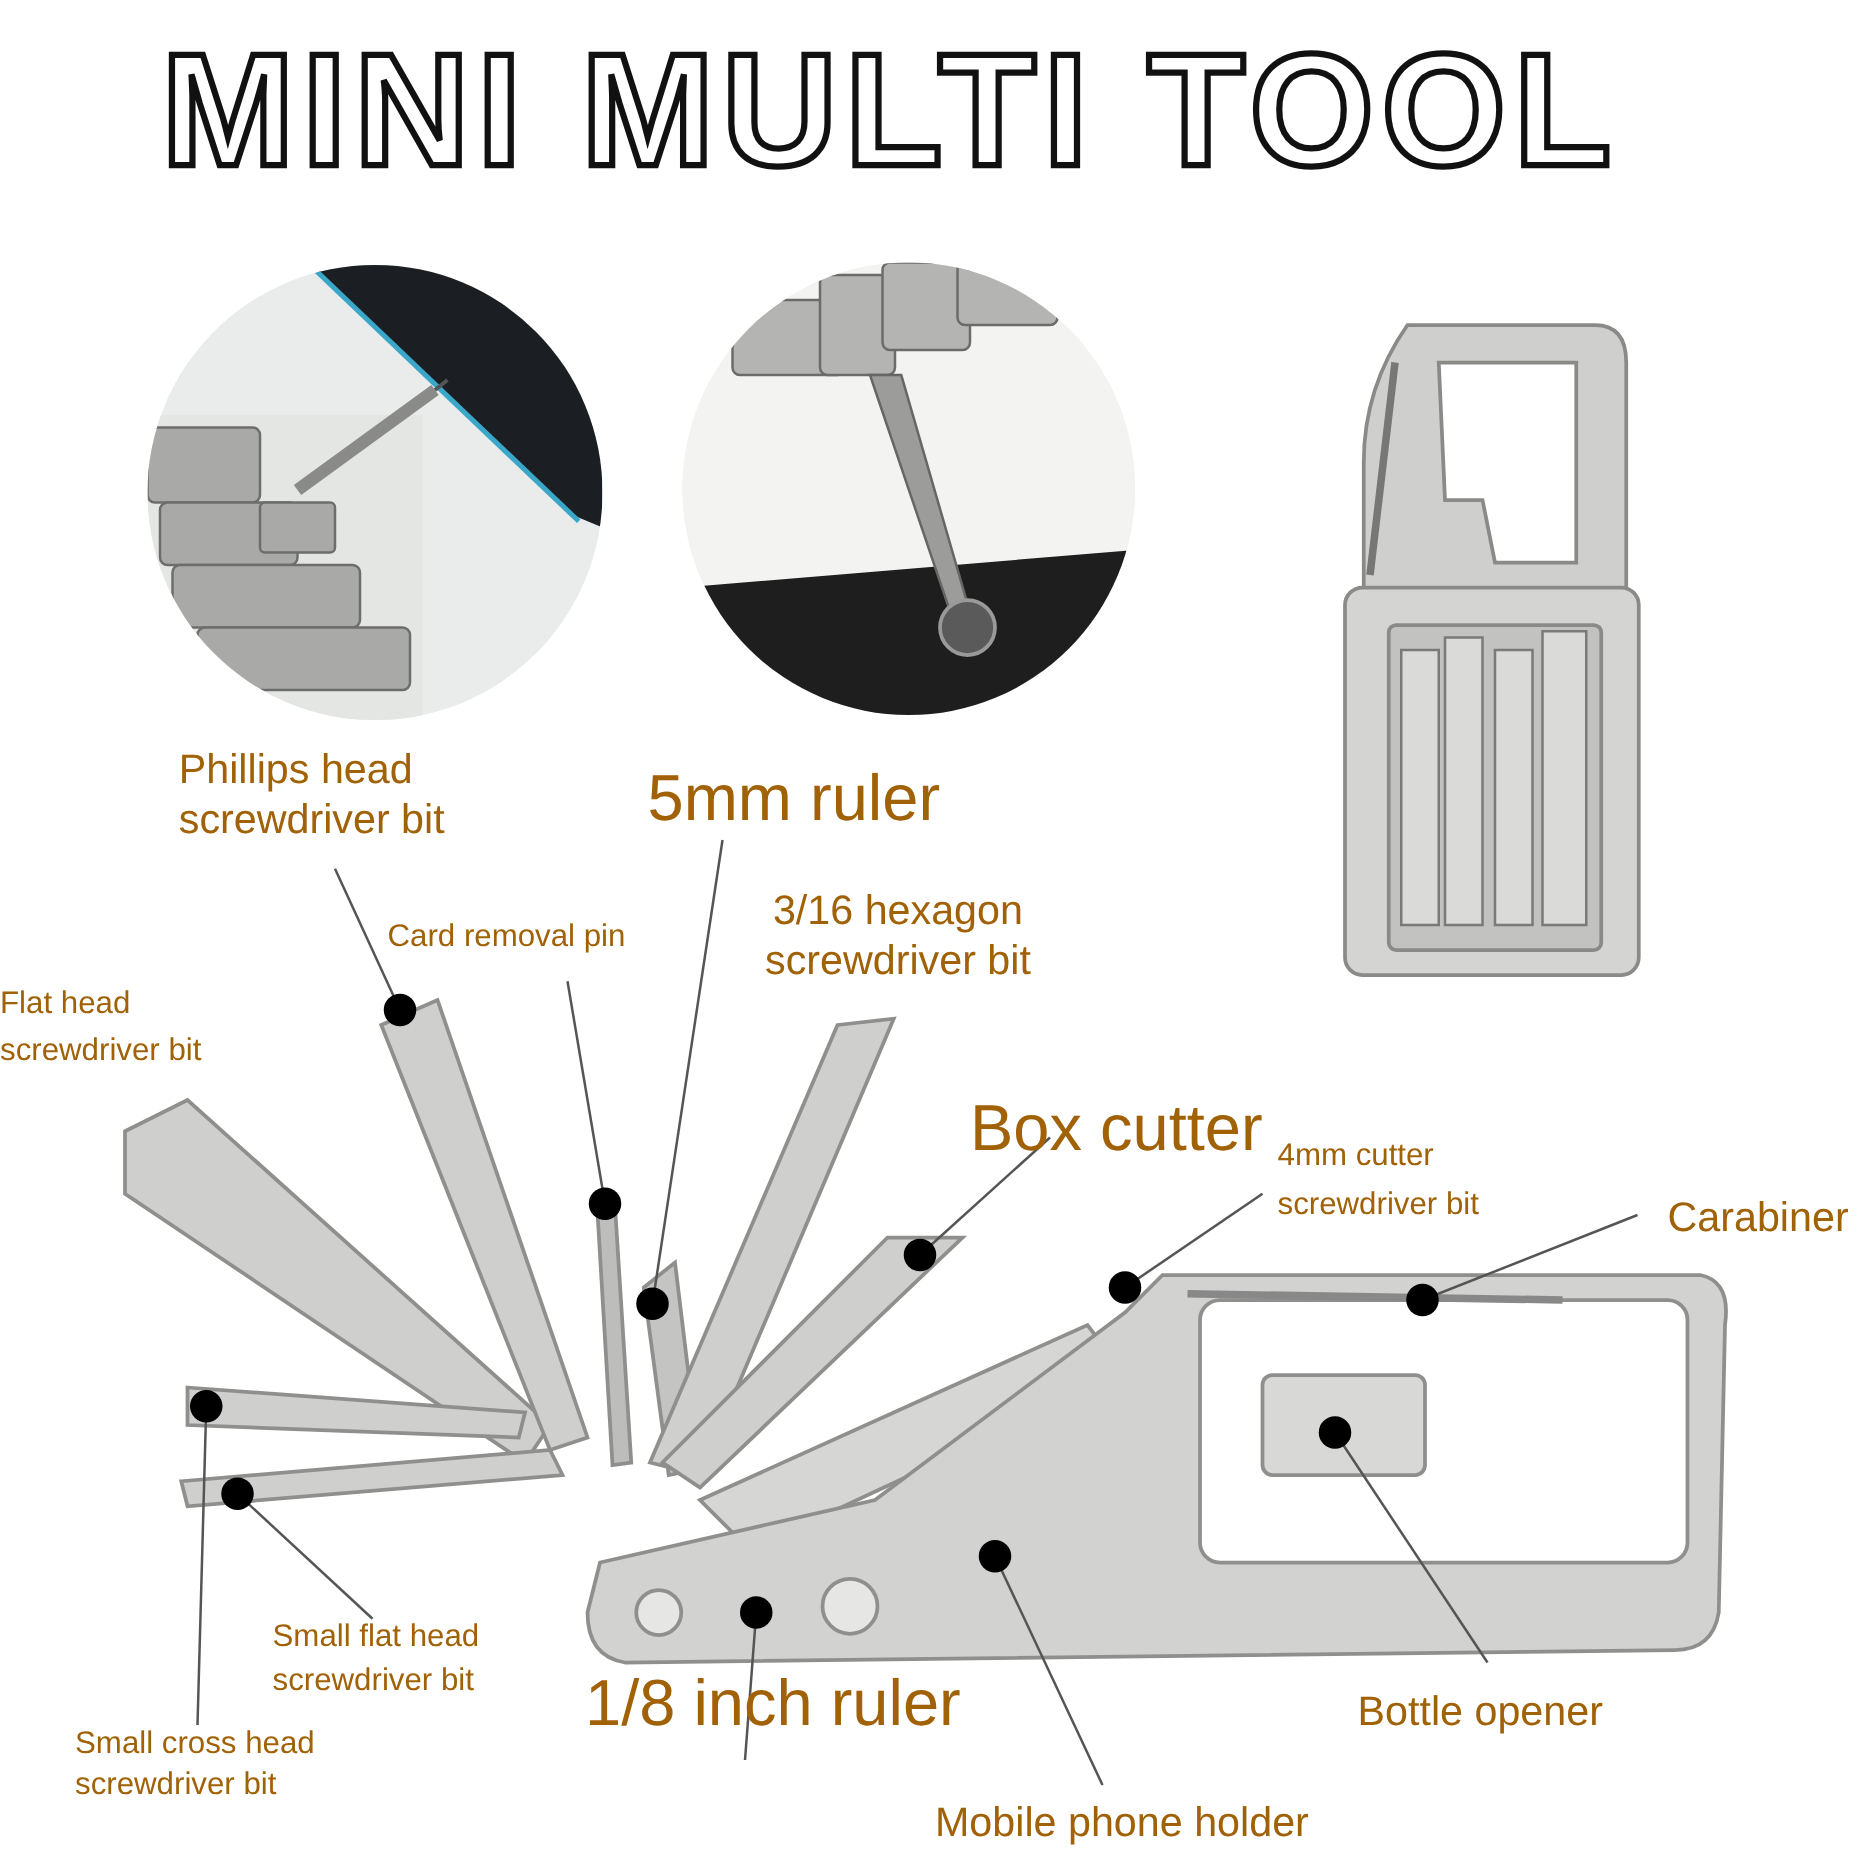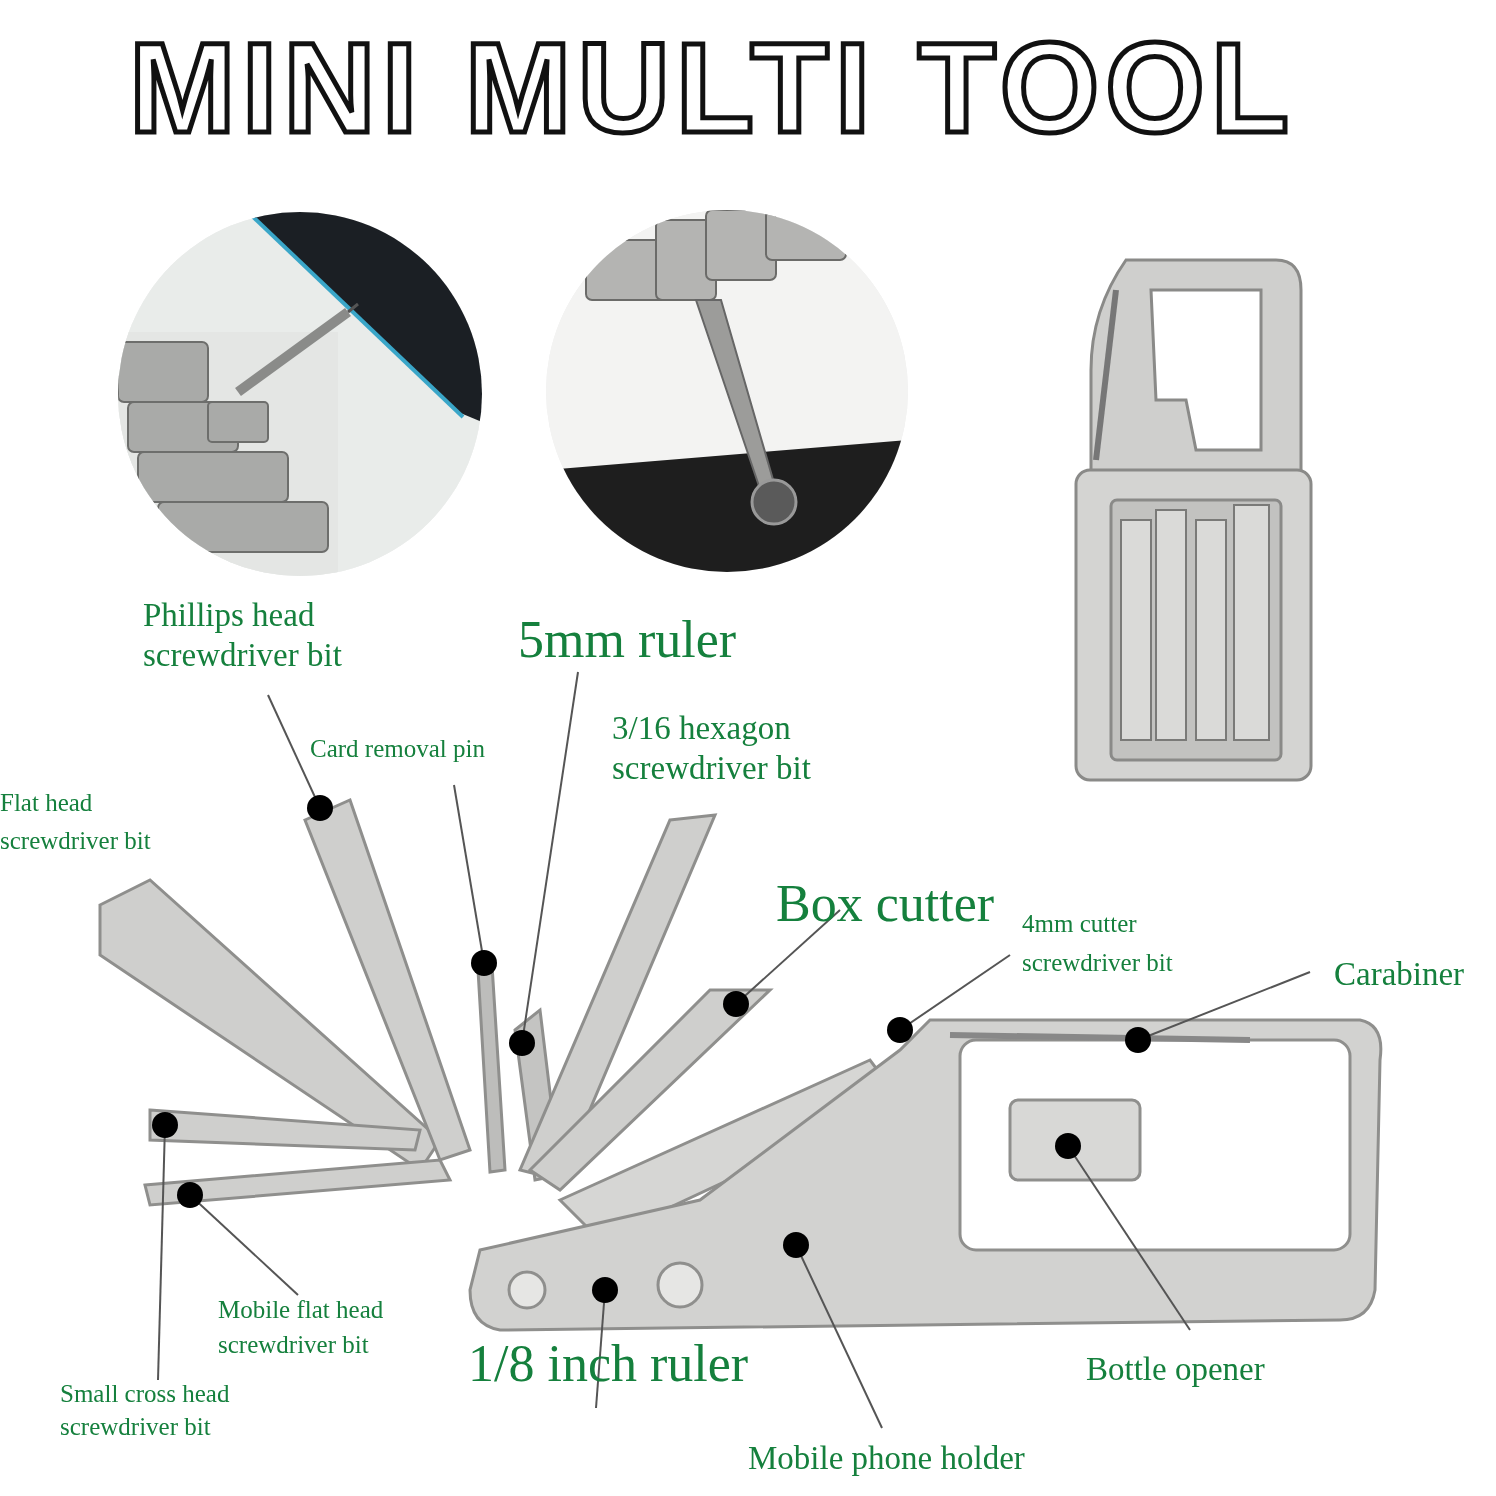--- a/index.html
+++ b/index.html
@@ -1,20 +1,20 @@
 <!DOCTYPE html>
 <html><head>
 <meta charset="utf-8">
 <style>
   html, body { margin:0; padding:0; background:#ffffff; }
   body { width:1496px; height:1496px; position:relative; overflow:hidden; font-family:"Liberation Sans", sans-serif; color:#111; }
   .title { position:absolute; left:0; top:0; width:1496px; height:170px; }
   .title text { font-family:"Liberation Sans", sans-serif; font-weight:700; }
   .circle { position:absolute; border-radius:50%; overflow:hidden; background:#eee; }
-  .label { position:absolute; font-family:Liberation Serif, serif; line-height:1.22; color:#15803d; white-space:nowrap; }
+  .label { position:absolute; font-family:Liberation Sans, sans-serif; line-height:1.22; color:#a16207; white-space:nowrap; }
   .l-big { font-size:52px; }
   .l-med { font-size:33px; }
   .l-sm { font-size:25px; }
   .overlay { position:absolute; left:0; top:0; width:1496px; height:1496px; pointer-events:none; }
 </style>
 </head>
 <body>
 
 <svg class="title" viewBox="0 0 1496 170">
   <text x="712" y="132" text-anchor="middle" font-size="128" fill="#ffffff" stroke="#111" stroke-width="5" letter-spacing="6">MINI MULTI TOOL</text>
@@ -127,36 +127,36 @@
     <circle cx="1068" cy="1146" r="13"></circle>
   </g>
 </svg>
 
 <div class="label l-med" style="left:143px;top:595px;">
   <div>Phillips head</div>
   <div>screwdriver bit</div>
 </div>
 <div class="label l-big" style="left:518px;top:608px;">5mm ruler</div>
 <div class="label l-sm" style="left:310px;top:734px;">Card removal pin</div>
-<div class="label l-med" style="left:612px;top:708px;">
+<div class="label l-med" style="left:612px;top:708px;text-align:center;">
   <div>3/16 hexagon</div>
   <div>screwdriver bit</div>
 </div>
 <div class="label l-sm" style="left:0px;top:784px;line-height:1.5;">
   <div>Flat head</div>
   <div>screwdriver bit</div>
 </div>
 <div class="label l-big" style="left:776px;top:872px;">Box cutter</div>
 <div class="label l-sm" style="left:1022px;top:905px;line-height:1.55;">
   <div>4mm cutter</div>
   <div>screwdriver bit</div>
 </div>
 <div class="label l-med" style="left:1312px;top:954px;margin-left:22px;">Carabiner</div>
 <div class="label l-sm" style="left:218px;top:1292px;line-height:1.4;">
-  <div>Mobile flat head</div>
+  <div>Small flat head</div>
   <div>screwdriver bit</div>
 </div>
 <div class="label l-sm" style="left:60px;top:1378px;line-height:1.3;">
   <div>Small cross head</div>
   <div>screwdriver bit</div>
 </div>
 <div class="label l-big" style="left:468px;top:1332px;">1/8 inch ruler</div>
 <div class="label l-med" style="left:748px;top:1438px;">Mobile phone holder</div>
 <div class="label l-med" style="left:1086px;top:1334px;margin-top:15px;">Bottle opener</div>
 

